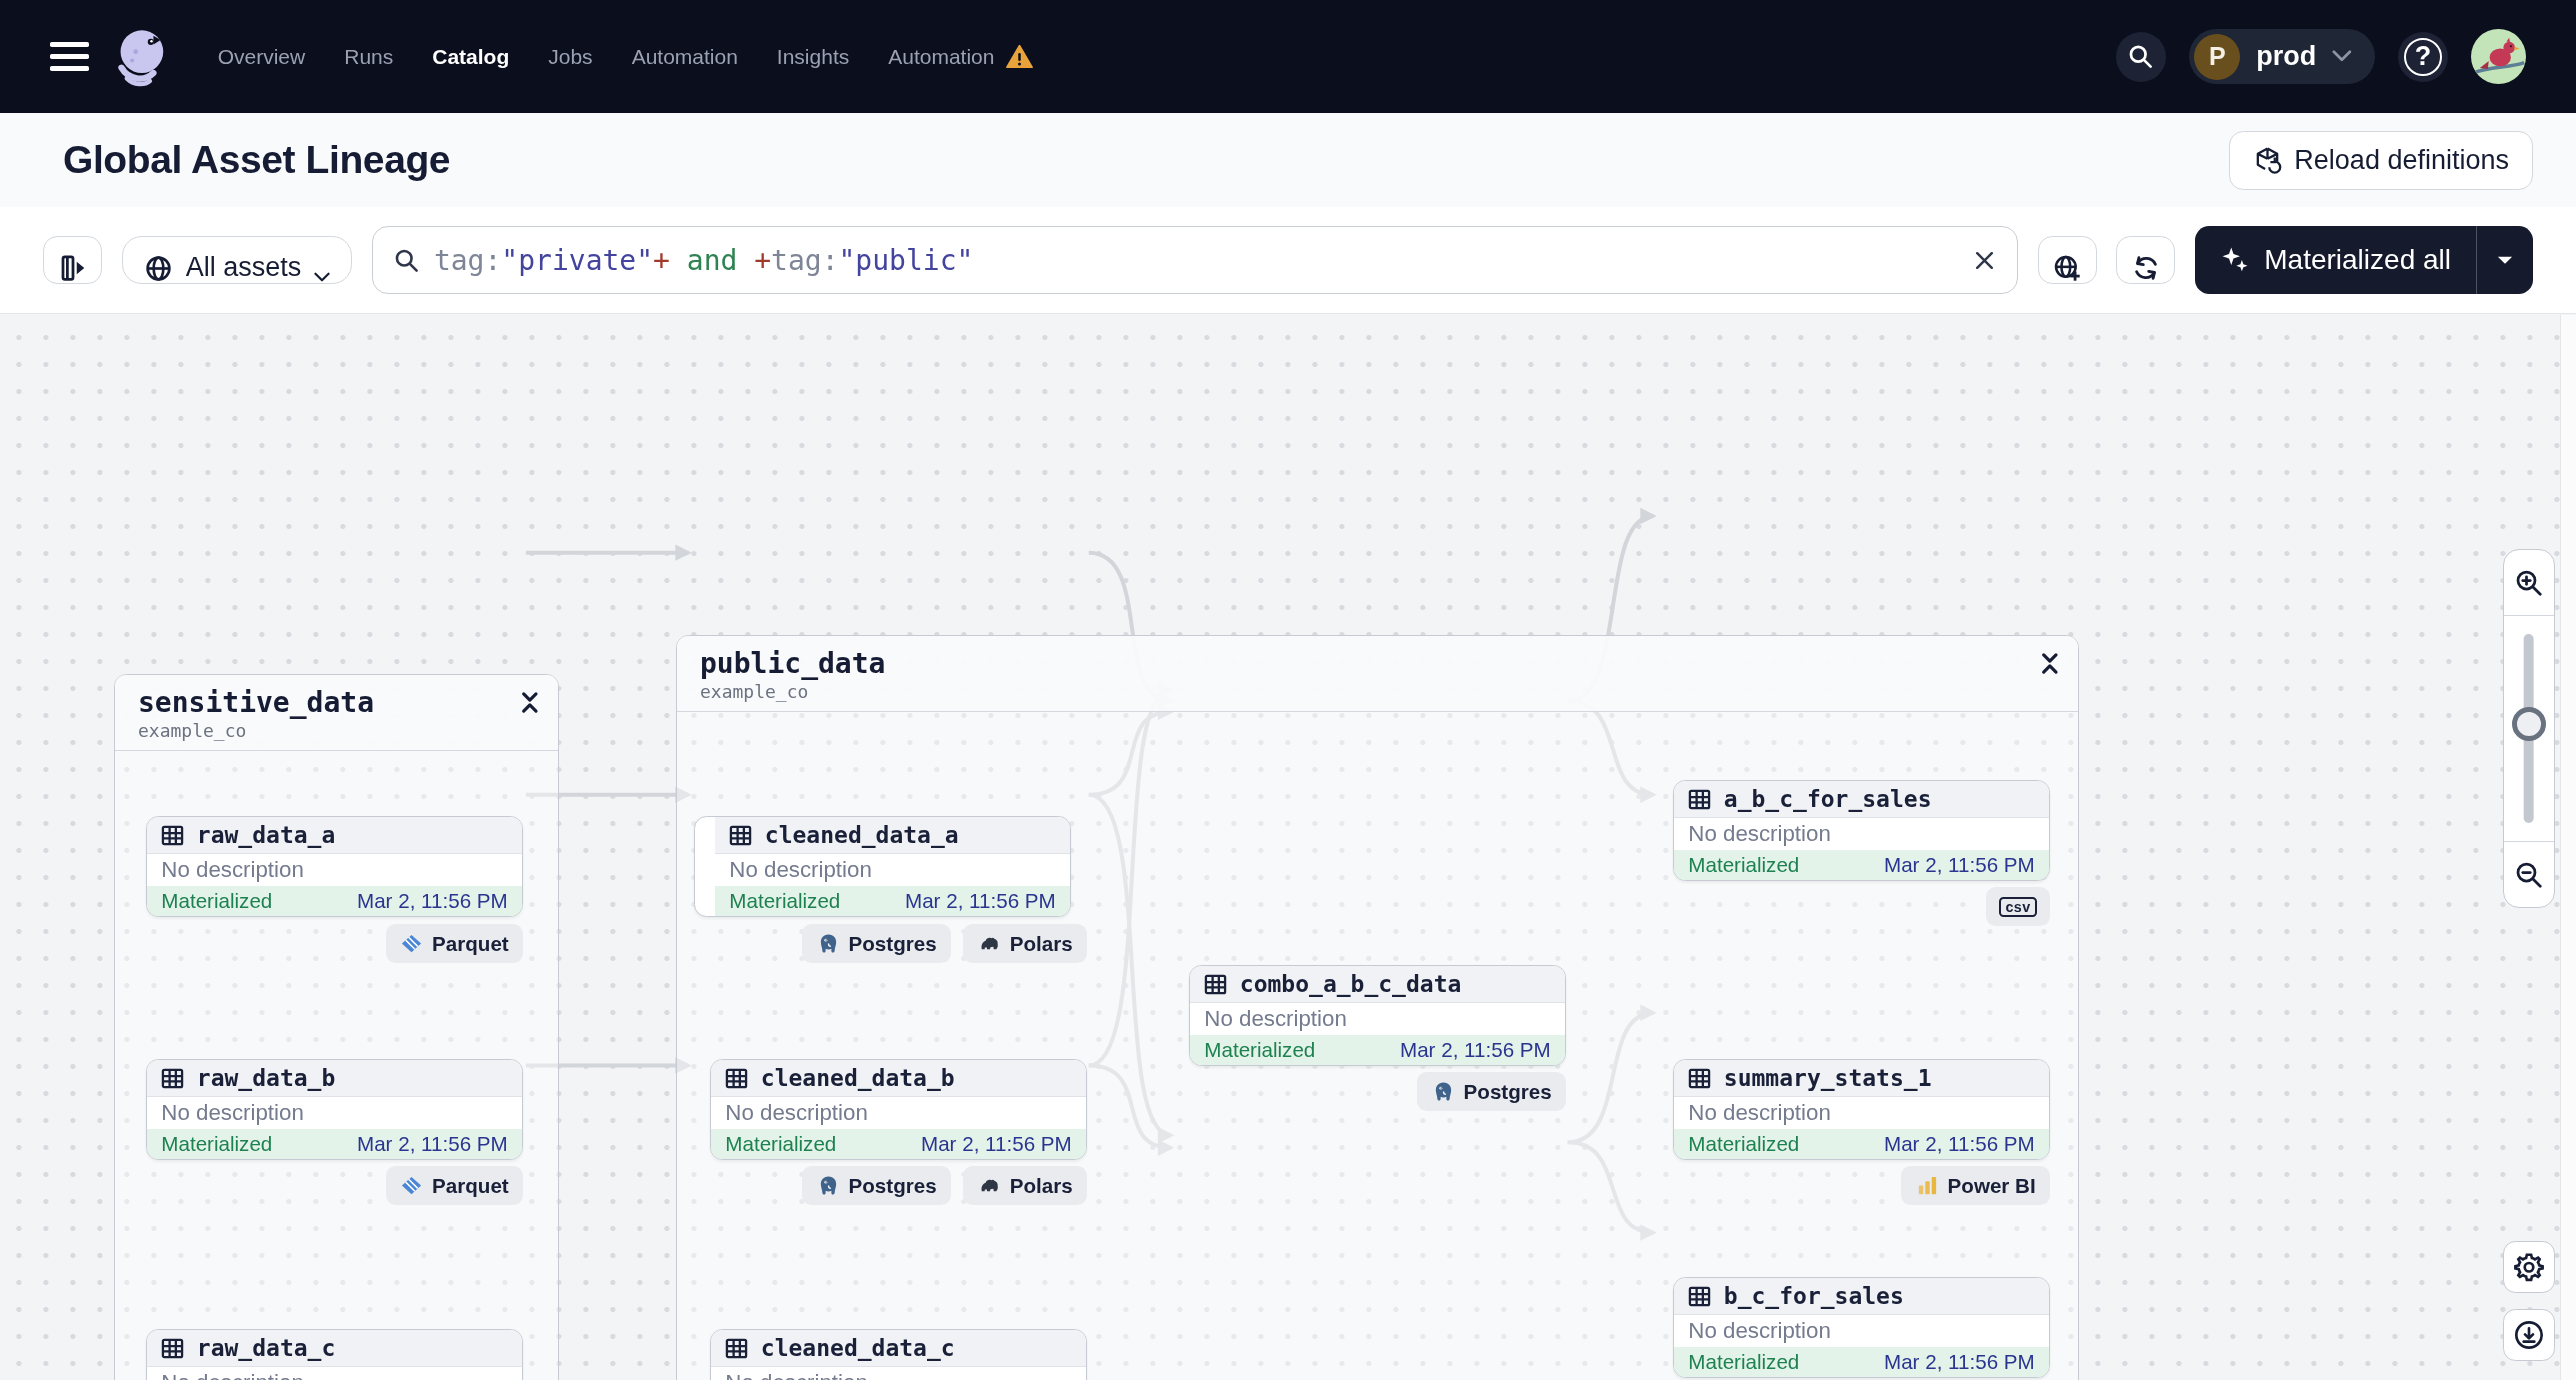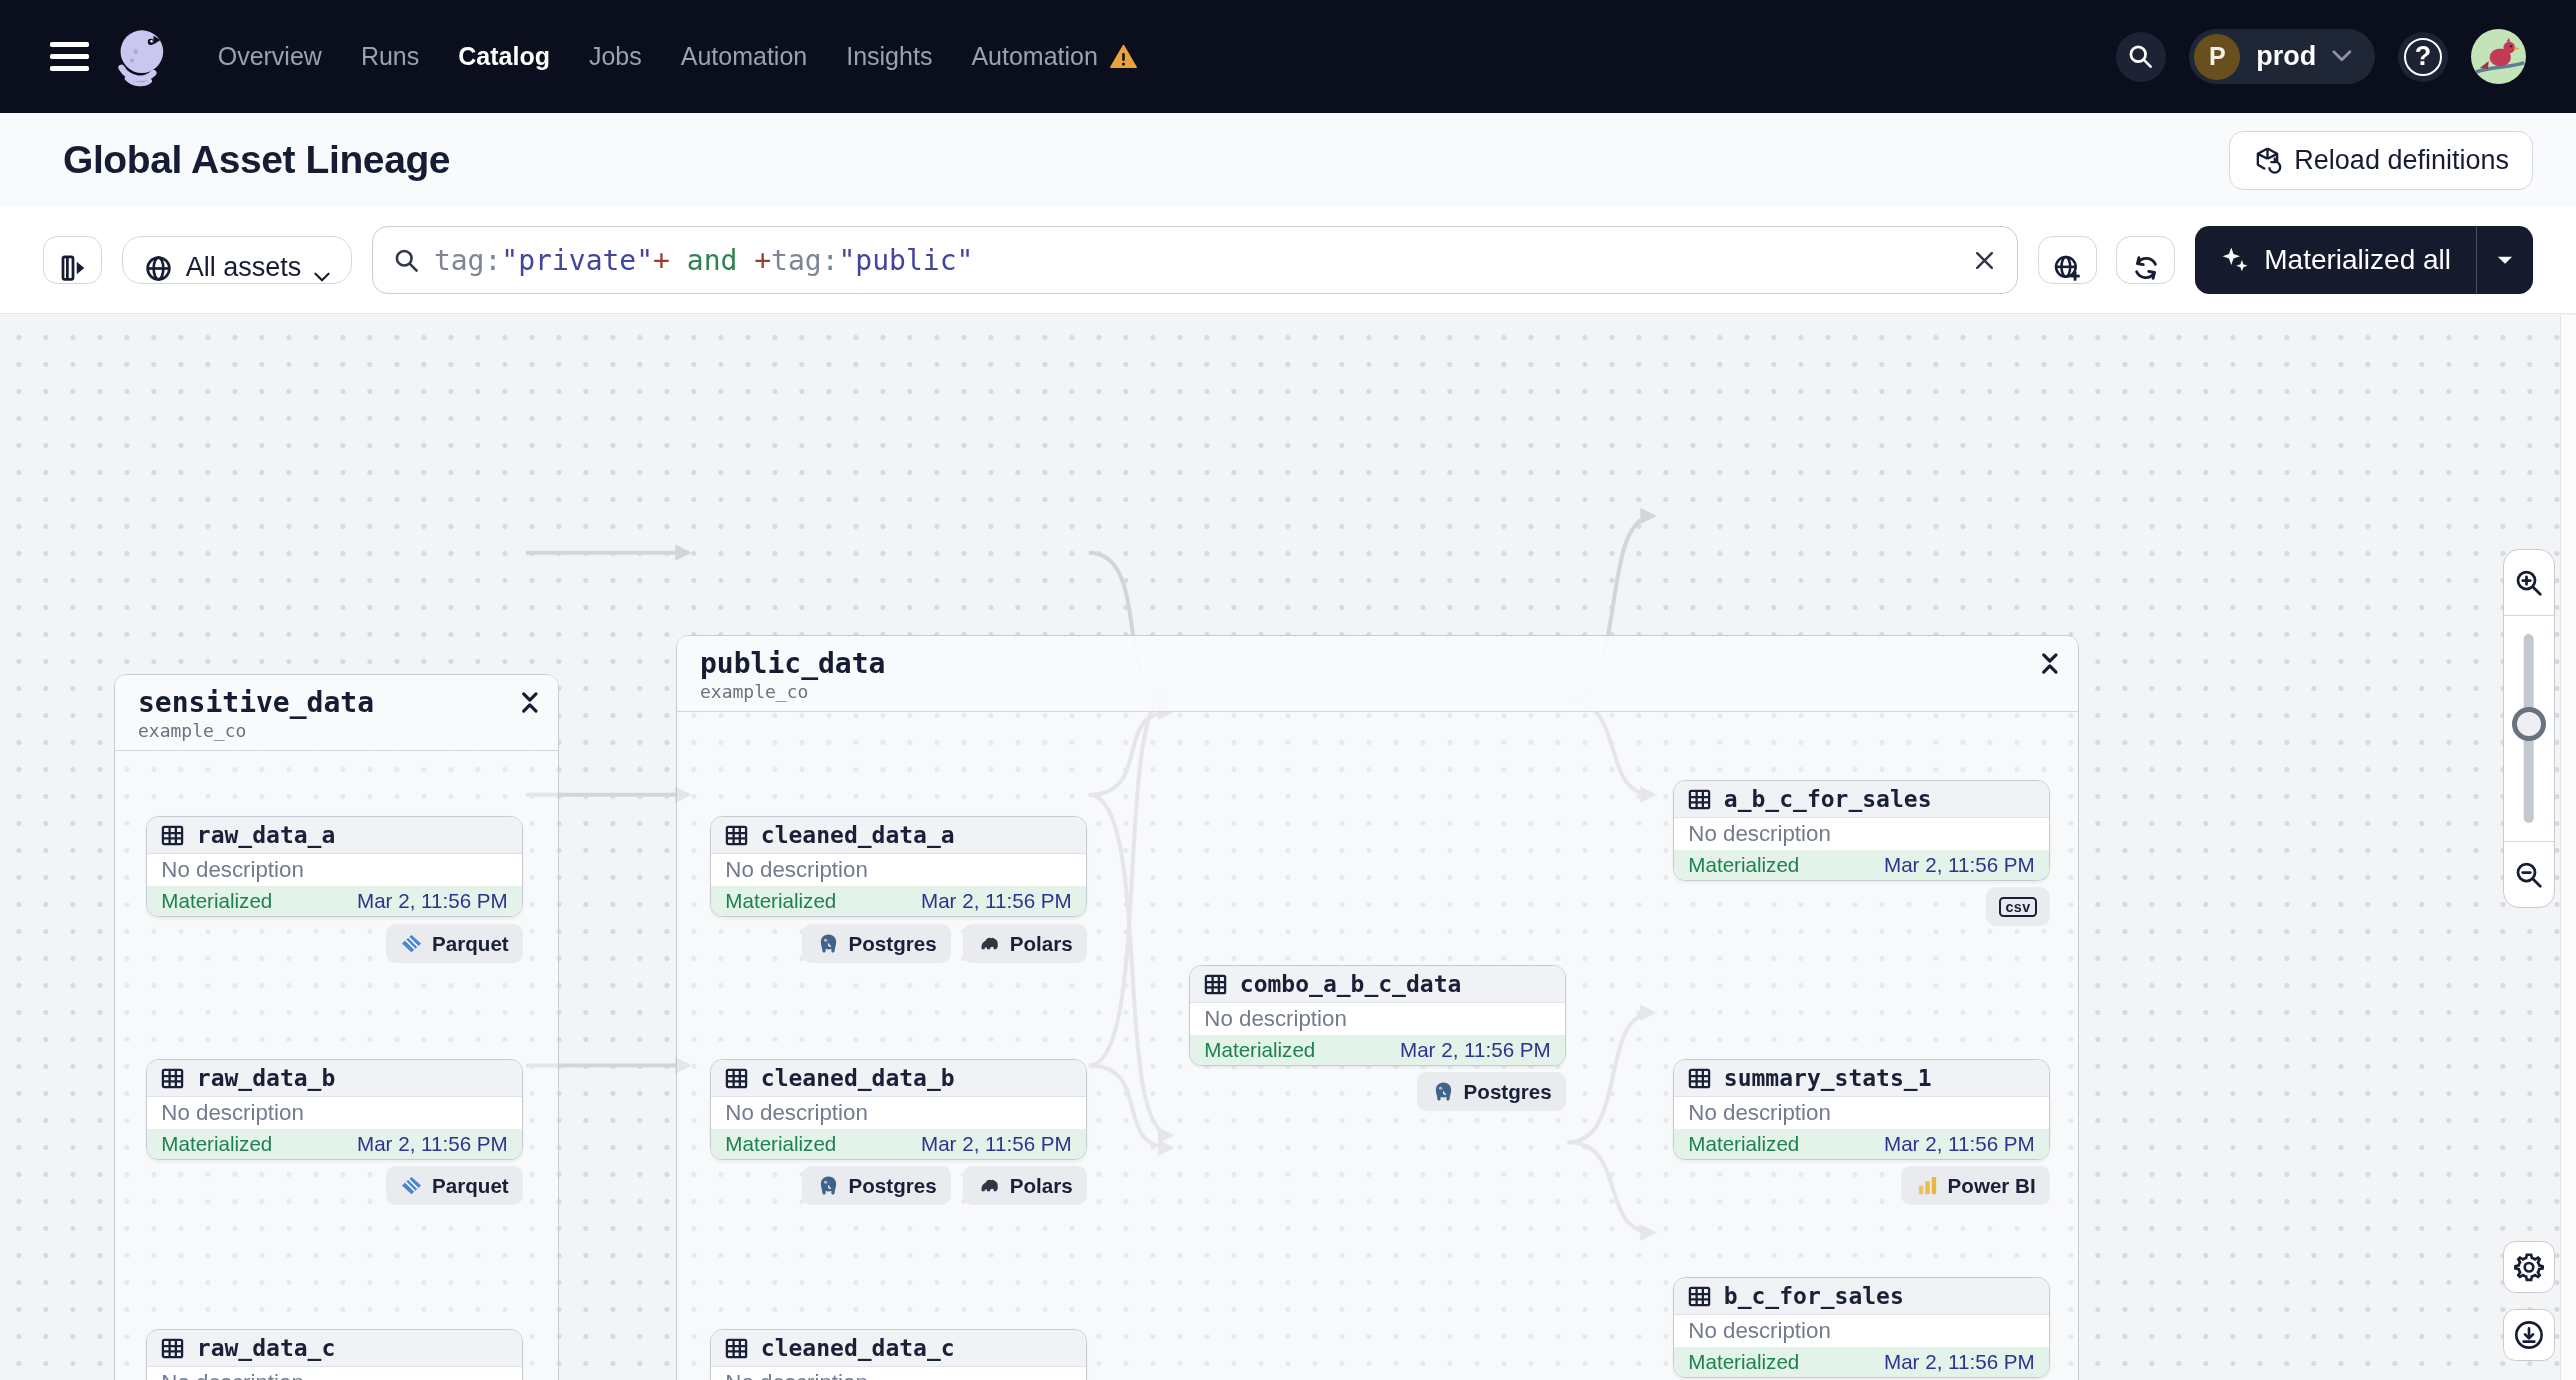--- a/index.html
+++ b/index.html
@@ -8,21 +8,21 @@
   .mono { font-family:"DejaVu Sans Mono", monospace; }
 
   
   .topnav { position:absolute; left:0; top:0; width:2576px; height:113px;
     background:#0b0e1d; display:flex; align-items:center; }
   .hamburger { width:39px; height:30px; margin-left:50px; display:flex; flex-direction:column;
     justify-content:space-between; cursor:pointer; }
   .hamburger span { display:block; height:5.4px; background:#fff; border-radius:1.8px; }
   .logo-wrap { margin-left:19.7px; width:64px; height:64px; }
   .nav-items { display:flex; align-items:center; gap:39px; margin-left:45px; }
-  .nav-item { font-size:25px; color:#9aa1b2; cursor:pointer; display:flex; align-items:center; gap:10.7px; }
+  .nav-item { font-size:21px; color:#9aa1b2; cursor:pointer; display:flex; align-items:center; gap:10.7px; }
   .nav-item.active { color:#ffffff; font-weight:bold; }
   .nav-right { margin-left:auto; display:flex; align-items:center; gap:23px; margin-right:50px; }
   .circle-btn { width:50px; height:50px; border-radius:50%; background:#1d2334;
     display:flex; align-items:center; justify-content:center; cursor:pointer; }
   .env-pill { height:55px; background:#1f2636; border-radius:28px; display:flex; align-items:center;
     padding:0 23px 0 5.4px; gap:16px; cursor:pointer; }
   .env-avatar { width:46px; height:46px; border-radius:50%; background:#6a4f1e; color:#f4f0e6;
     font-size:25px; font-weight:bold; display:flex; align-items:center; justify-content:center; }
   .env-name { color:#fff; font-size:27px; font-weight:600; }
   .help-q { color:#fff; font-size:27px; font-weight:bold; width:38px; height:38px; border:2.7px solid #fff;
@@ -385,21 +385,21 @@
     <div class="node-header">
         <svg width="23" height="23" viewBox="0 0 26 26">
           <use href="#sym-table"></use>
         </svg>
         <span>raw_data_c</span>
       </div>
     <div class="node-body">No description</div>
 
   </div>
 
-  <div class="node" style="left:710px; top:501px;">
+  <div class="node" style="left:694px; top:501px;padding-left:20px;">
     <div class="node-header">
         <svg width="23" height="23" viewBox="0 0 26 26">
           <use href="#sym-table"></use>
         </svg>
         <span>cleaned_data_a</span>
       </div>
     <div class="node-body">No description</div>
     <div class="node-footer">
         <span class="nf-status">Materialized</span>
         <span class="nf-ts">Mar 2, 11:56 PM</span>

